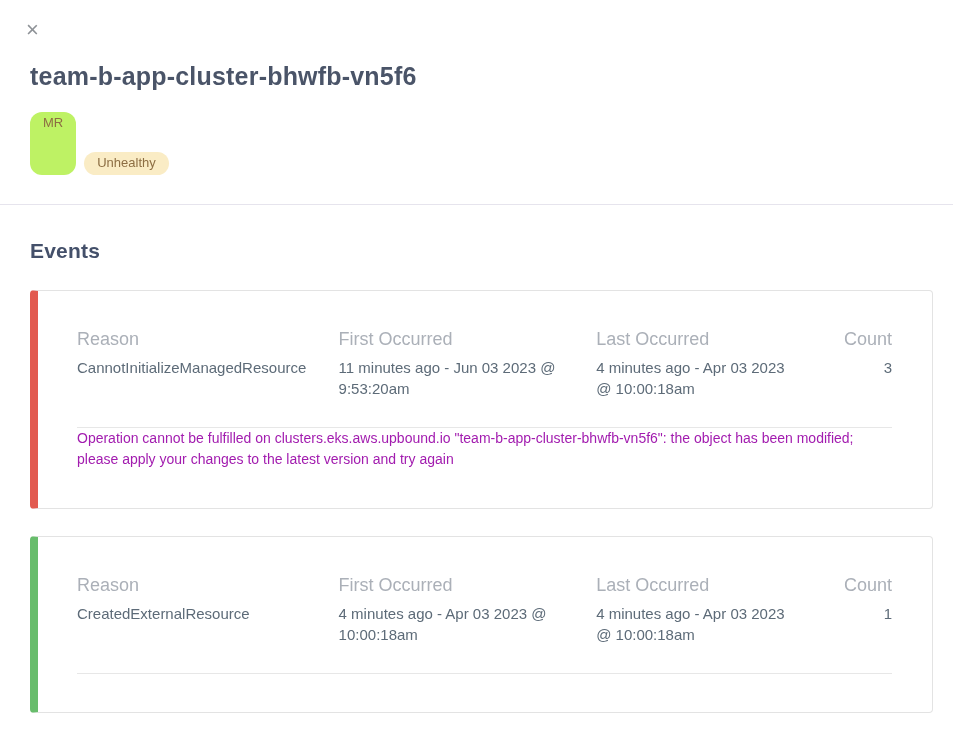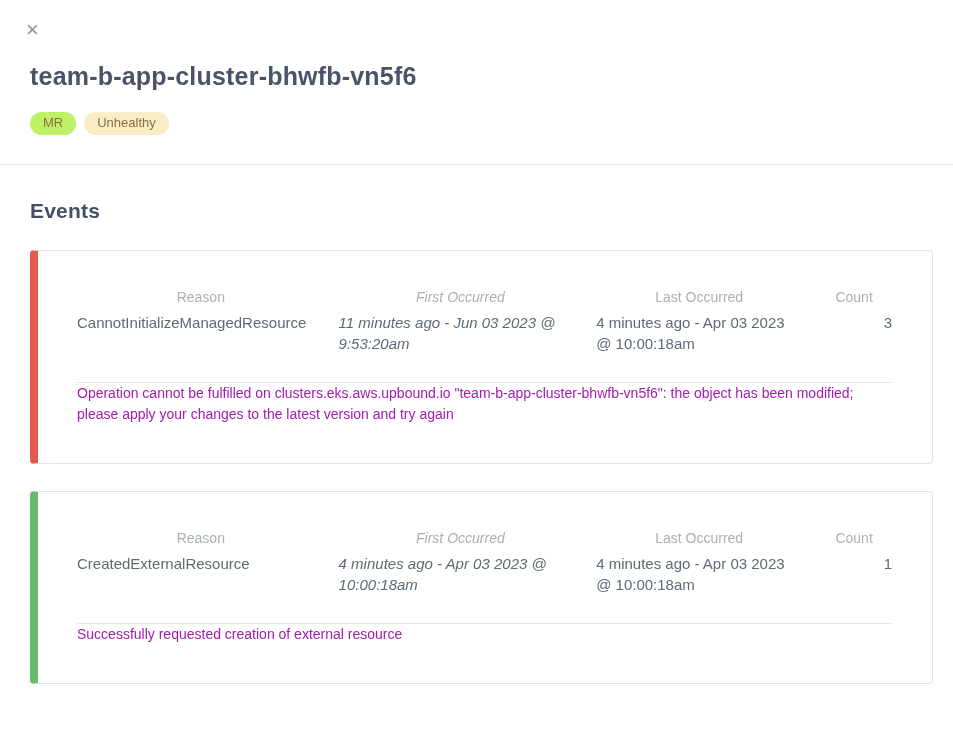--- a/index.html
+++ b/index.html
@@ -56,28 +56,27 @@
     margin-top: 27px;
     background: #ffffff;
     border: 1px solid #e3e3e3;
     border-left-width: 8px;
     border-radius: 4px;
     padding: 38px 40px 38px 39px;
   }
   .event-row { display: flex; align-items: flex-start; }
   .col { padding-right: 14px; }
   .col-reason { width: 32.1%; }
-  .col-first  { width: 31.6%; font-style: italic; }
+  .col-first  { width: 31.6%; }
   .col-last   { width: 27.0%; }
   .col-count  { flex: 1; text-align: right; padding-right: 0; }
   .col-label {
-    font-size: 14px;
+    font-size: 18px;
     color: #abb0b8;
     margin-bottom: 7px;
-    text-align: center;
   }
   .col-value {
     font-size: 15px;
     color: #5d6b78;
     line-height: 1.4;
   }
   .card-divider {
     border-top: 1px solid #e7e7e7;
     margin-top: 28px;
   }
@@ -93,21 +92,21 @@
 
 <div class="page">
 
   <header class="modal-header">
     <div class="close-btn">×</div>
 
     <h1 class="title">team-b-app-cluster-bhwfb-vn5f6</h1>
 
     <div class="badges">
       <span class="badge" style="background-color: #bef264; color: rgb(141, 110, 67);">MR</span>
-      <span class="badge" style="background-color: rgb(250, 236, 197); color: rgb(141, 110, 67);">Unhealthy</span>
+      <span class="badge" style="background-color: rgb(250, 236, 197); color: rgb(141, 110, 67); margin-top: 40px;">Unhealthy</span>
     </div>
   </header>
 
   <div class="top-divider"></div>
 
   <main class="content">
     <h2 class="events-heading">Events</h2>
 
     <section class="event-card" style="border-left-color: rgb(226, 90, 80);">
       <div class="event-row">
@@ -145,17 +144,16 @@
         <div class="col col-last">
           <div class="col-label">Last Occurred</div>
           <div class="col-value">4 minutes ago - Apr 03 2023 @ 10:00:18am</div>
         </div>
         <div class="col col-count">
           <div class="col-label">Count</div>
           <div class="col-value">1</div>
         </div>
       </div>
       <div class="card-divider"></div>
-      <p class="event-message">Successfully requested creation of external resource</p>
     </section>
   </main>
 
 </div>
 
 </body></html>

